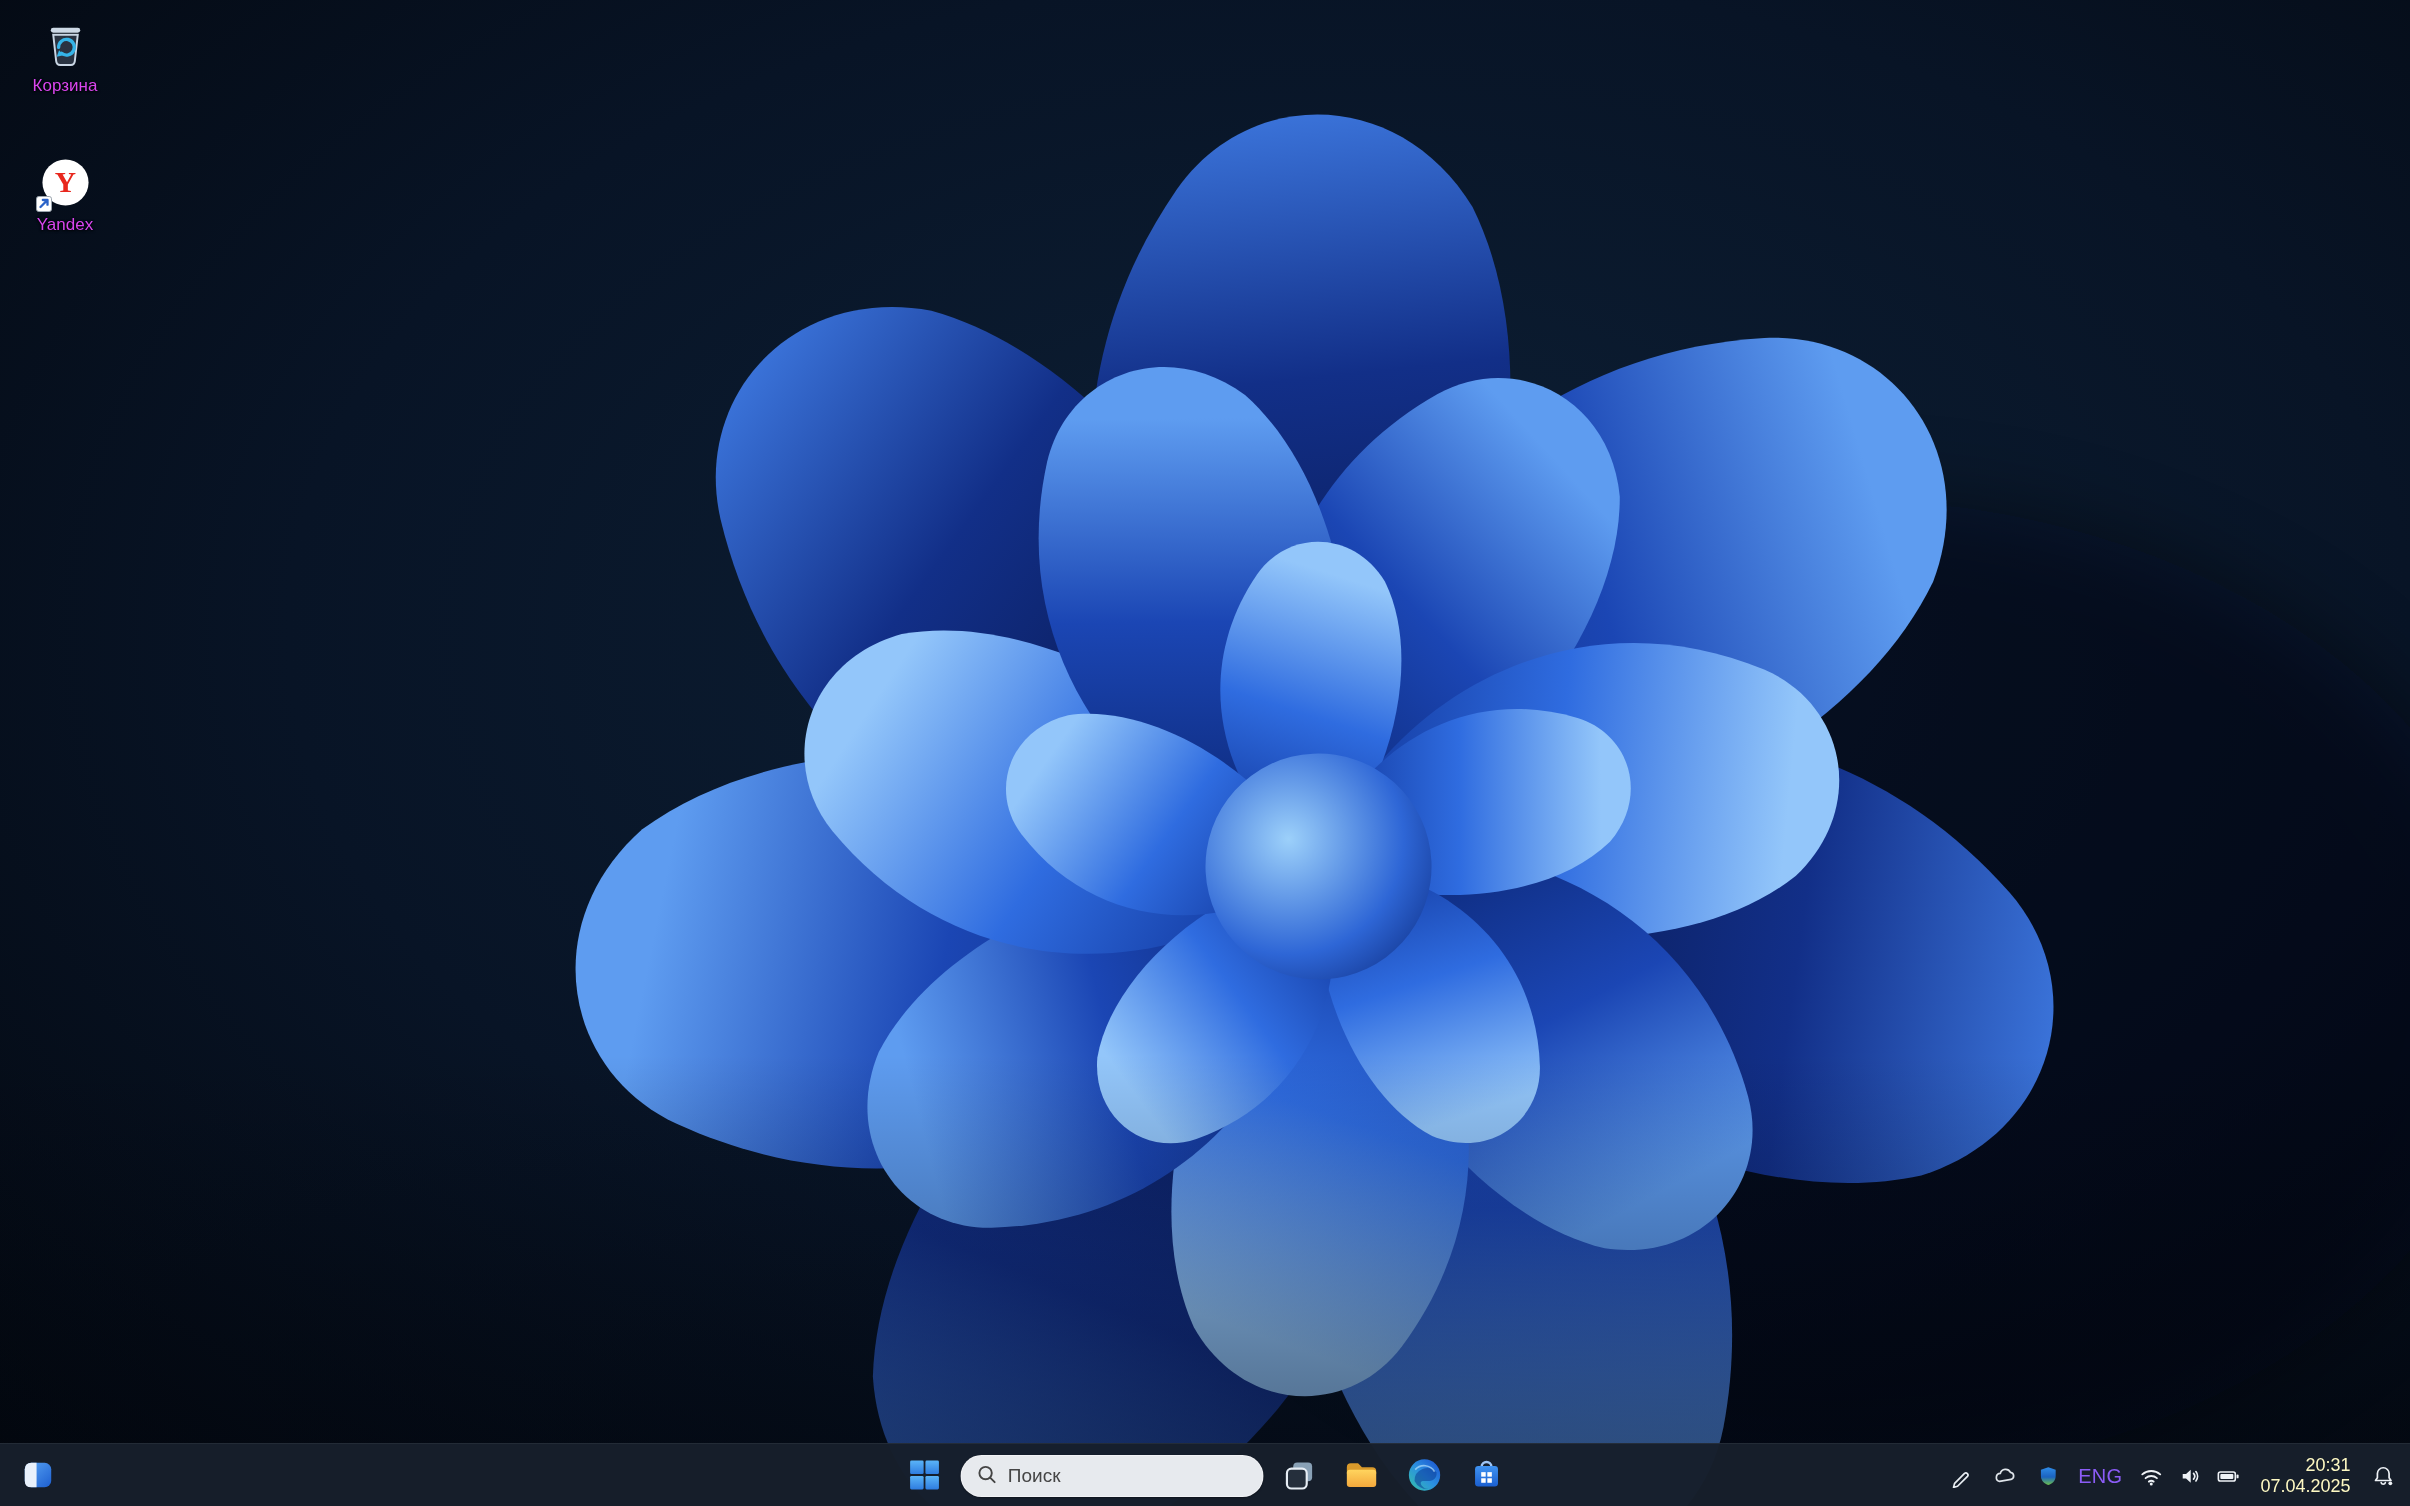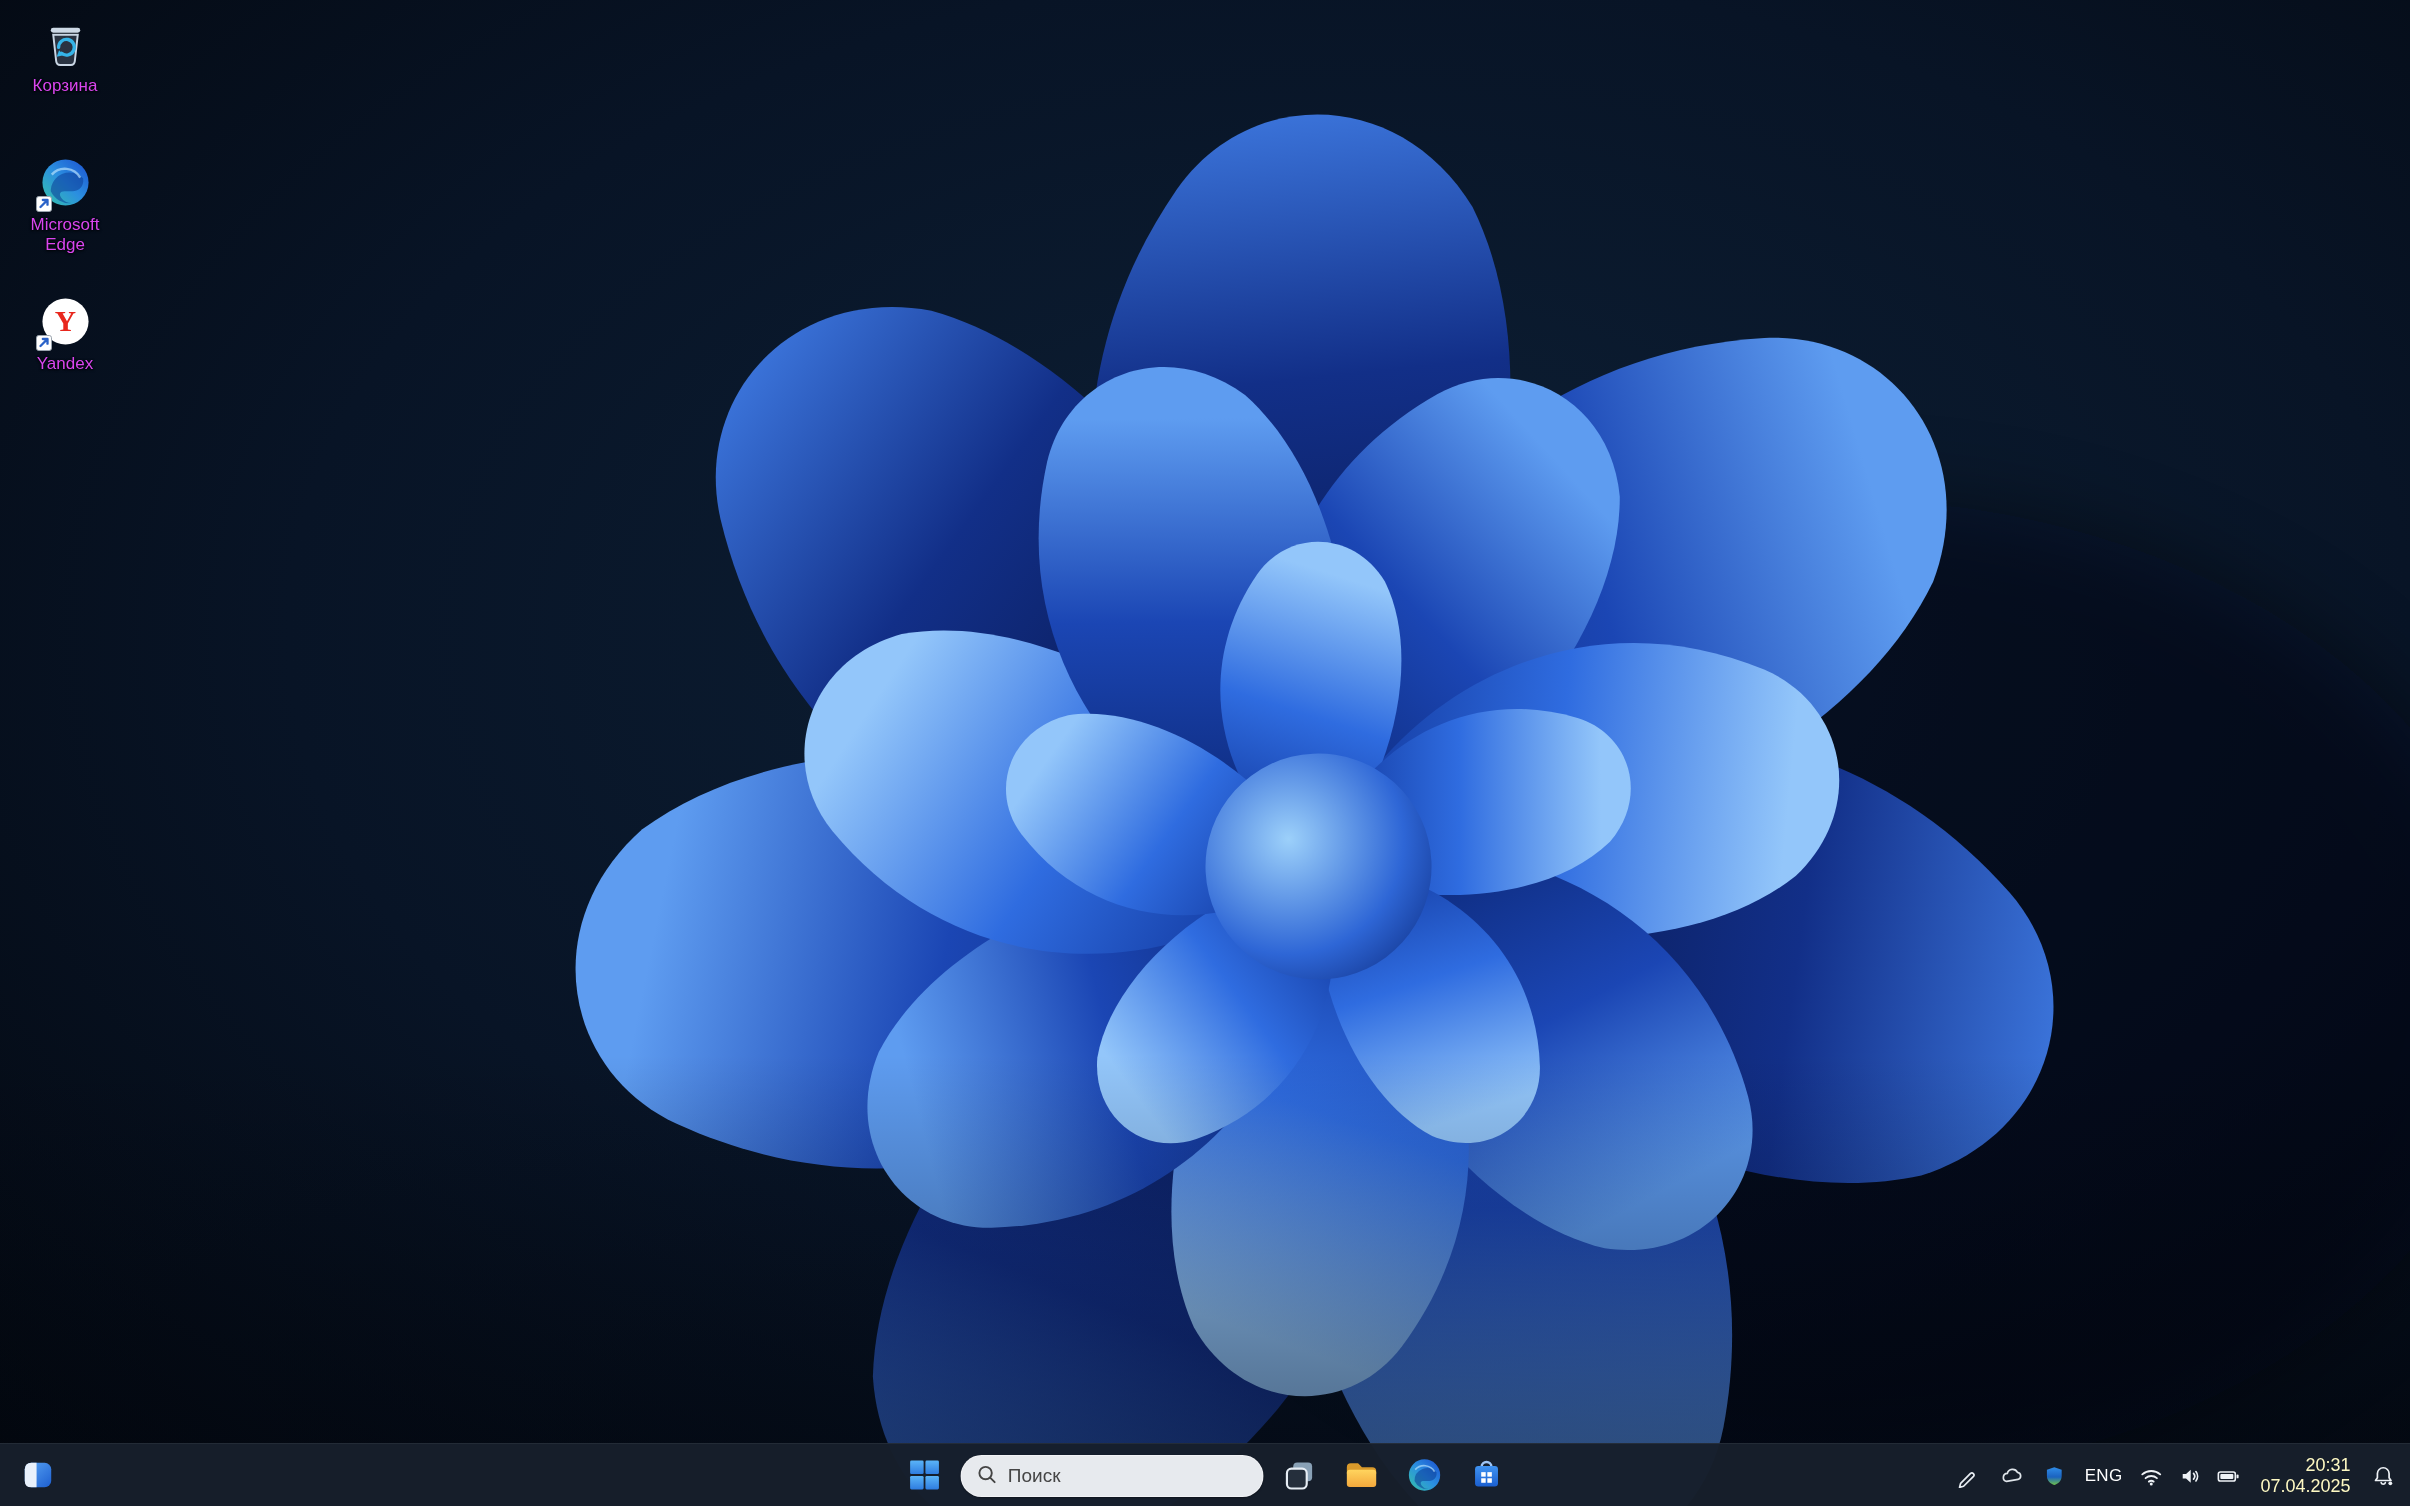--- a/index.html
+++ b/index.html
@@ -36,21 +36,21 @@
                  border:0.9px solid rgba(255,255,255,0.45); display:flex; align-items:center;
                  padding:0 15px; gap:10.4px; box-shadow:0 0.9px 1.9px rgba(0,0,0,0.35); }
   .search-pill input { border:none; outline:none; background:transparent; width:226px;
                        font-size:19px; color:#333; font-family:inherit; }
   .search-pill input::placeholder { color:#454545; opacity:1; }
 
   .tb-right { position:absolute; right:9.4px; top:0; height:64px; display:flex; align-items:center; gap:7.5px; }
   .tray-btn { background:none; border:none; height:49px; min-width:36px; border-radius:6.6px;
               display:flex; align-items:center; justify-content:center; cursor:default; padding:0 4.7px; }
   .tray-btn svg { display:block; }
-  .lang-text { color:#ffffff; font-size:17px; letter-spacing:0.3px; }
+  .lang-text { color:#8b5cf6; font-size:20px; letter-spacing:0.3px; }
   .quick-group { gap:14px; }
   .clock-btn { background:none; border:none; display:flex; flex-direction:column; align-items:flex-end;
                justify-content:center; color:#fef9c3; font-size:18px; line-height:21px; height:49px;
                padding:0 7.5px; border-radius:6.6px; cursor:default; font-family:inherit; }
 </style>
 </head>
 <body>
 
 <div class="screen">
 
@@ -167,33 +167,20 @@
         <svg viewBox="0 0 54 54">
           <rect x="12" y="11" width="30" height="5" rx="2.5" fill="#cdd9e6"></rect>
           <path d="M14.5 18 h25 l-3 27 q-0.5 4 -4 4 h-11 q-3.5 0 -4 -4 z" fill="rgba(190,212,235,0.20)" stroke="#c9d6e4" stroke-width="2"></path>
           <path d="M20 31 a8 8 0 1 1 3 6" fill="none" stroke="#35b4e8" stroke-width="3.4" stroke-linecap="round"></path>
           <path d="M25 39 l-7 1.5 2.5-6.5 z" fill="#35b4e8"></path>
         </svg>
       </span>
       <span class="label">Корзина</span>
     </div>
 
-    <div class="dicon">
-      <span class="glyph">
-        <svg viewBox="0 0 54 54">
-            <use href="#edgeSym"></use>
-          </svg>
-        <span class="shortcut-arrow">
-          <svg width="10.4" height="10.4" viewBox="0 0 12 12">
-            <path d="M3 9 L9 3 M5 3 h4 v4" stroke="#2a62c8" stroke-width="2" fill="none" stroke-linecap="round" stroke-linejoin="round"></path>
-          </svg>
-        </span>
-      </span>
-      <span class="label">Microsoft Edge</span>
-    </div>
 
     <div class="dicon">
       <span class="glyph">
         <svg viewBox="0 0 54 54">
           <circle cx="27" cy="27" r="23.5" fill="#ffffff"></circle>
           <text x="27" y="37" text-anchor="middle" font-size="30" font-weight="bold" font-family="Liberation Serif, serif" fill="#e8271d">Y</text>
         </svg>
         <span class="shortcut-arrow">
           <svg width="10.4" height="10.4" viewBox="0 0 12 12">
             <path d="M3 9 L9 3 M5 3 h4 v4" stroke="#2a62c8" stroke-width="2" fill="none" stroke-linecap="round" stroke-linejoin="round"></path>

